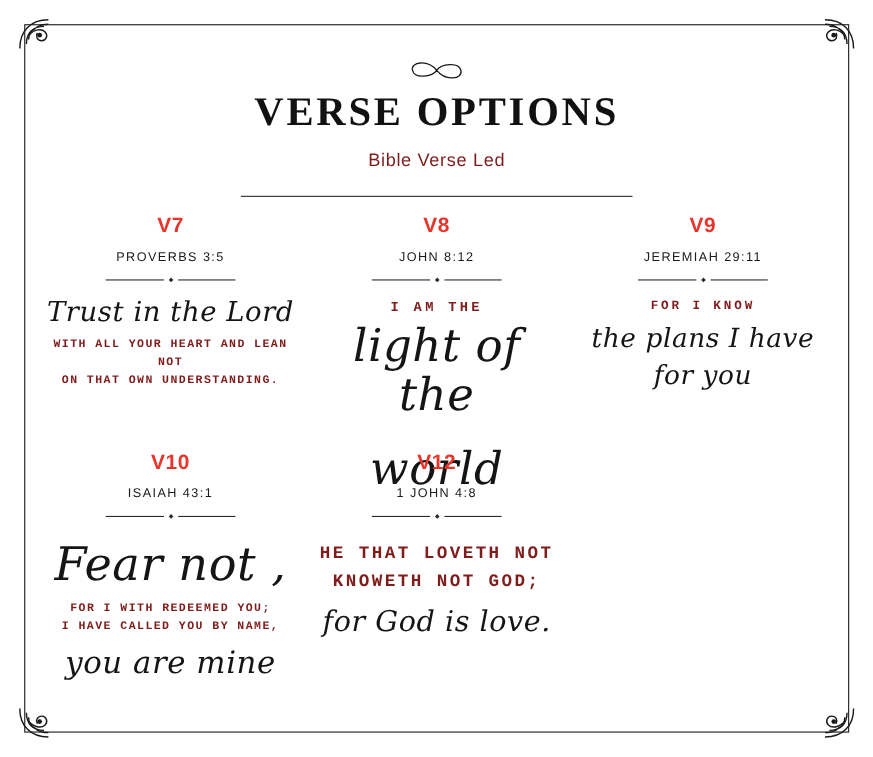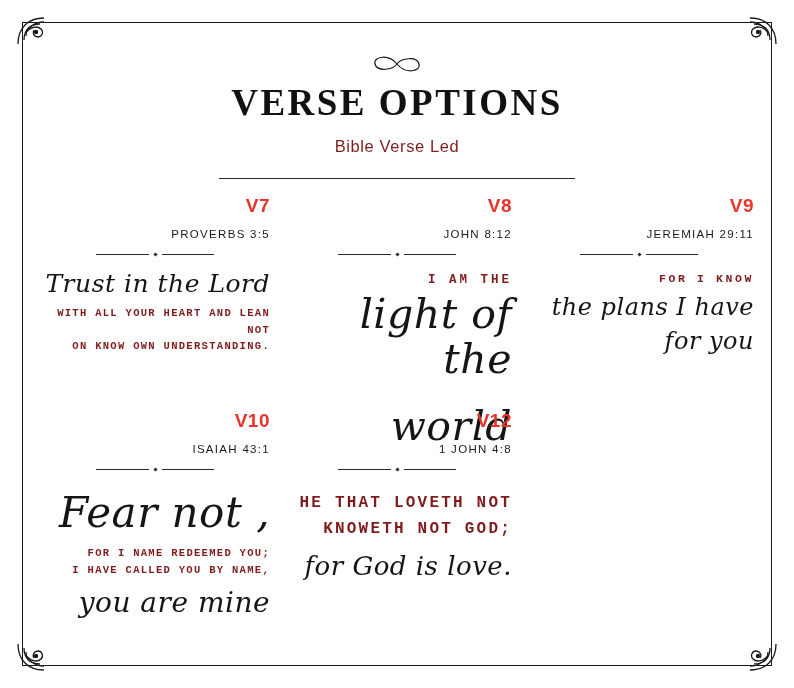--- a/index.html
+++ b/index.html
@@ -86,21 +86,21 @@
     right: 34px;
     top: 196px;
     display: grid;
     grid-template-columns: 1fr 1fr 1fr;
     grid-template-rows: 215px 215px;
     column-gap: 0px;
     row-gap: 0px;
   }
   .cell {
     position: relative;
-    text-align: right;
+    text-align: center;
     padding: 0 6px;
     box-sizing: border-box;
   }
   .vnum {
     font-family: "Liberation Sans", sans-serif;
     font-weight: bold;
     font-size: 19px;
     letter-spacing: 0.5px;
     color: #e8342a;
     margin: 0;
@@ -242,21 +242,21 @@
       <div class="ref">PROVERBS 3:5</div>
       <div class="divider">
         <span class="line"></span>
           <span class="dot"></span>
           <span class="line"></span>
       </div>
       <div class="verse">
         <div class="script script-main">Trust in the Lord</div>
         <div class="caps">
           <div>WITH ALL YOUR HEART AND LEAN NOT</div>
-          <div>ON KNOW OWN UNDERSTANDING.</div>
+          <div>ON THAT OWN UNDERSTANDING.</div>
         </div>
       </div>
     </div>
 
     <div class="cell v8">
       <div class="vnum">V8</div>
       <div class="ref">JOHN 8:12</div>
       <div class="divider">
         <span class="line"></span>
           <span class="dot"></span>
@@ -288,21 +288,21 @@
       <div class="vnum">V10</div>
       <div class="ref">ISAIAH 43:1</div>
       <div class="divider">
         <span class="line"></span>
           <span class="dot"></span>
           <span class="line"></span>
       </div>
       <div class="verse">
         <div class="script script-big">Fear not ,</div>
         <div class="caps">
-          <div>FOR I NAME REDEEMED YOU;</div>
+          <div>FOR I WITH REDEEMED YOU;</div>
           <div>I HAVE CALLED YOU BY NAME,</div>
         </div>
         <div class="script script-end">you are mine</div>
       </div>
     </div>
 
 
     <div class="cell v12 row2">
       <div class="vnum">V12</div>
       <div class="ref">1 JOHN 4:8</div>

